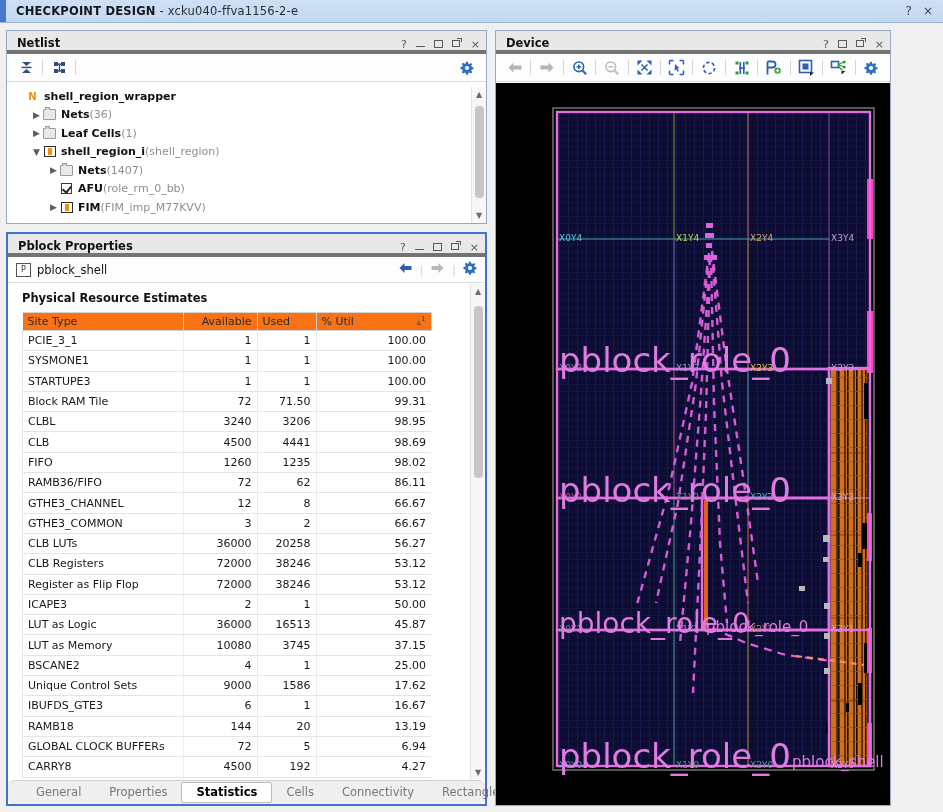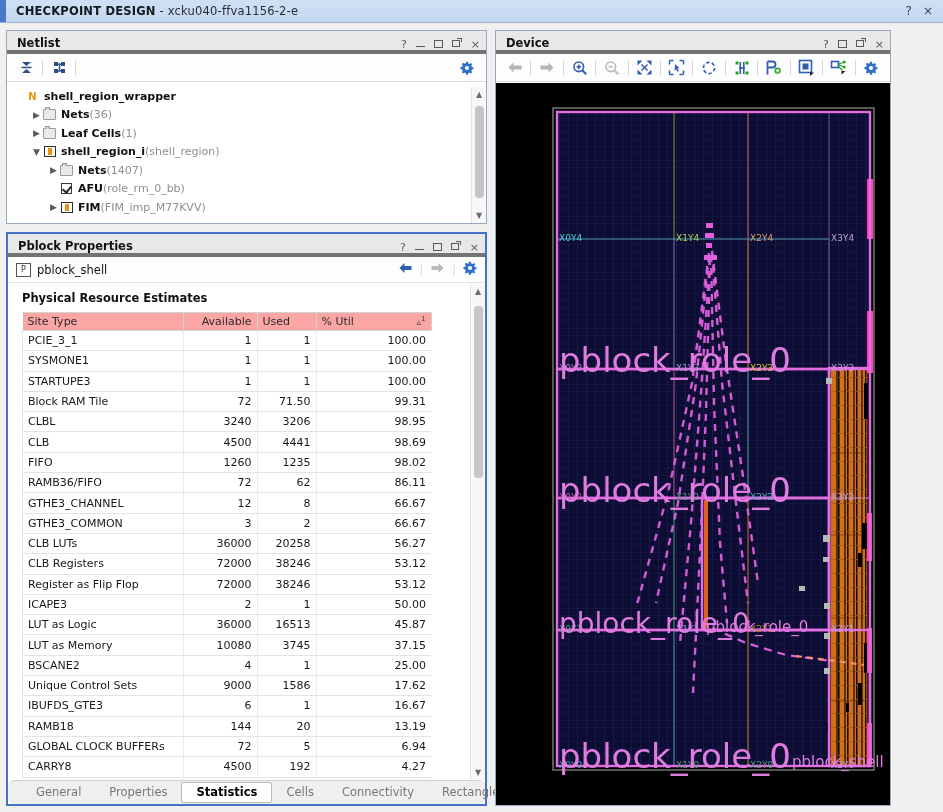--- a/index.html
+++ b/index.html
@@ -70,21 +70,21 @@
   
   #pblock{left:6px;top:232px;width:481px;height:574px;border:2px solid #4472c4;}
   .pb-path{height:26px;background:#fdfdfd;border-bottom:1px solid #e0e0e0;display:flex;align-items:center;padding:0 8px 0 8px;box-sizing:border-box;}
   .p-badge{width:13px;height:12px;border:1px solid #555;font-size:8px;display:inline-flex;align-items:center;justify-content:center;margin-right:6px;color:#333;background:#fff;}
   .p-name{font-size:11.5px;color:#111;}
   .p-navs{margin-left:auto;display:flex;align-items:center;gap:7px;}
   .sec-title{height:28px;display:flex;align-items:center;padding-left:14px;font-weight:bold;font-size:11.5px;color:#111;background:#fff;}
 
   table.stats{border-collapse:collapse;width:365px;margin-left:14px;table-layout:fixed;font-size:11px;}
   table.stats th{
-    background:#fca5a5;border:1px solid #d2d2d2;border-left:0;border-top:1px solid #d2d2d2;
+    background:#f97316;border:1px solid #d2d2d2;border-left:0;border-top:1px solid #d2d2d2;
     font-weight:normal;color:#2c2c2c;height:17px;padding:0 5px;text-align:left;font-size:11px;
   }
   table.stats th.num{text-align:right;}
   table.stats td{border-bottom:1px solid #e4e4e4;height:19.3px;padding:0 5px;color:#14181d;white-space:nowrap;overflow:hidden;}
   table.stats td.num{text-align:right;border-left:1px solid #ececec;}
   table.stats td.site{border-left:1px solid #e4e4e4;}
   .sortmark{float:right;color:#3a3a3a;font-size:9px;}
   .sortmark sup{font-size:7px;}
 
   

